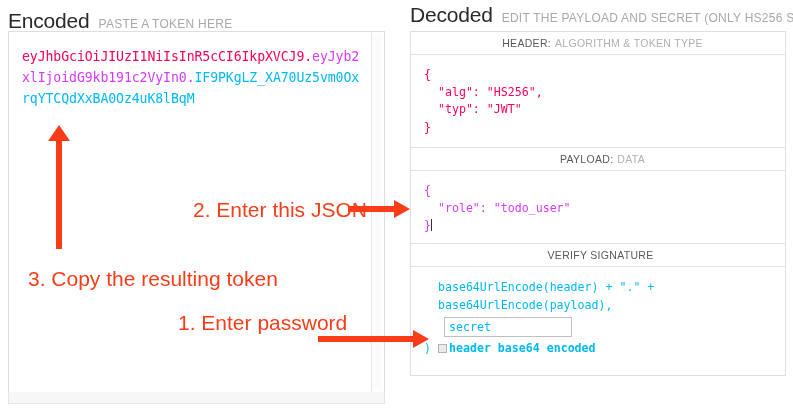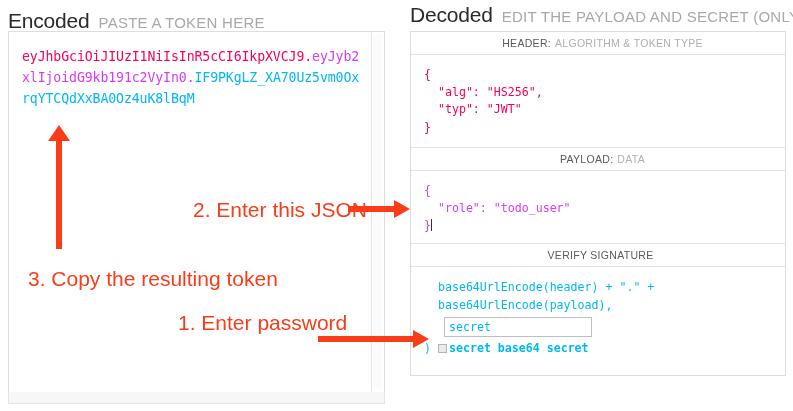--- a/index.html
+++ b/index.html
@@ -19,21 +19,21 @@
     display: flex;
     align-items: baseline;
   }
   .col-title .big {
     font-size: 21px;
     font-weight: 400;
     color: #2a2a2a;
     letter-spacing: -0.2px;
   }
   .col-title .sub {
-    font-size: 15px;
+    font-size: 12px;
     color: #a9a9a9;
     letter-spacing: 0.25px;
     margin-left: 9px;
     font-weight: 400;
   }
 
   
   #encoded-panel {
     position: absolute;
     left: 8px; top: 31px;
@@ -118,21 +118,21 @@
   .caret {
     display: inline-block;
     width: 1px; height: 12px;
     background: #333;
     vertical-align: -2px;
     margin-left: 0px;
   }
 
   #secret-input {
     display: inline-block;
-    width: 148px; height: 20px;
+    width: 128px; height: 20px;
     border: 1px solid #bfbfbf;
     background: #fff;
     font-family: "DejaVu Sans Mono", monospace;
     font-size: 11.6px;
     color: #00b9f1;
     padding: 0 0 0 4px;
     line-height: 18px;
     vertical-align: middle;
     outline: none;
   }
@@ -227,21 +227,21 @@
 <span>}</span><span class="caret"></span></div>
 
     <div class="sec-label">
       <span class="k">VERIFY SIGNATURE</span>
       <span class="v"></span>
     </div>
     <div class="sec-body c-cyan last" style="height:auto; padding-top:12px; white-space:normal;">
         <div style="white-space:pre;">  base64UrlEncode(header) + "." +</div>
         <div style="white-space:pre;">  base64UrlEncode(payload),</div>
         <div style="padding-left:20px; margin-top:3px;"><input id="secret-input" type="text" value="secret" style=""></div>
-        <div style="margin-top:3px;"><span style="white-space:pre;">)</span><span style="margin-left:7px;"><span id="secret-checkbox"></span><span style="font-weight:bold;">secret base64 secret</span></span></div>
+        <div style="margin-top:3px;"><span style="white-space:pre;">)</span><span style="margin-left:7px;"><span id="secret-checkbox"></span><span style="font-weight:bold;">header base64 encoded</span></span></div>
       </div>
 
   </div>
 
   <div class="anno-text" style="left:193px; top:198px;">2. Enter this JSON</div>
   <div class="arrow-h" style="left:348px; top:200px; width:62px;">
     <div class="shaft" style="width:46px;"></div>
     <div class="head" style="left:46px;"></div>
   </div>
 

